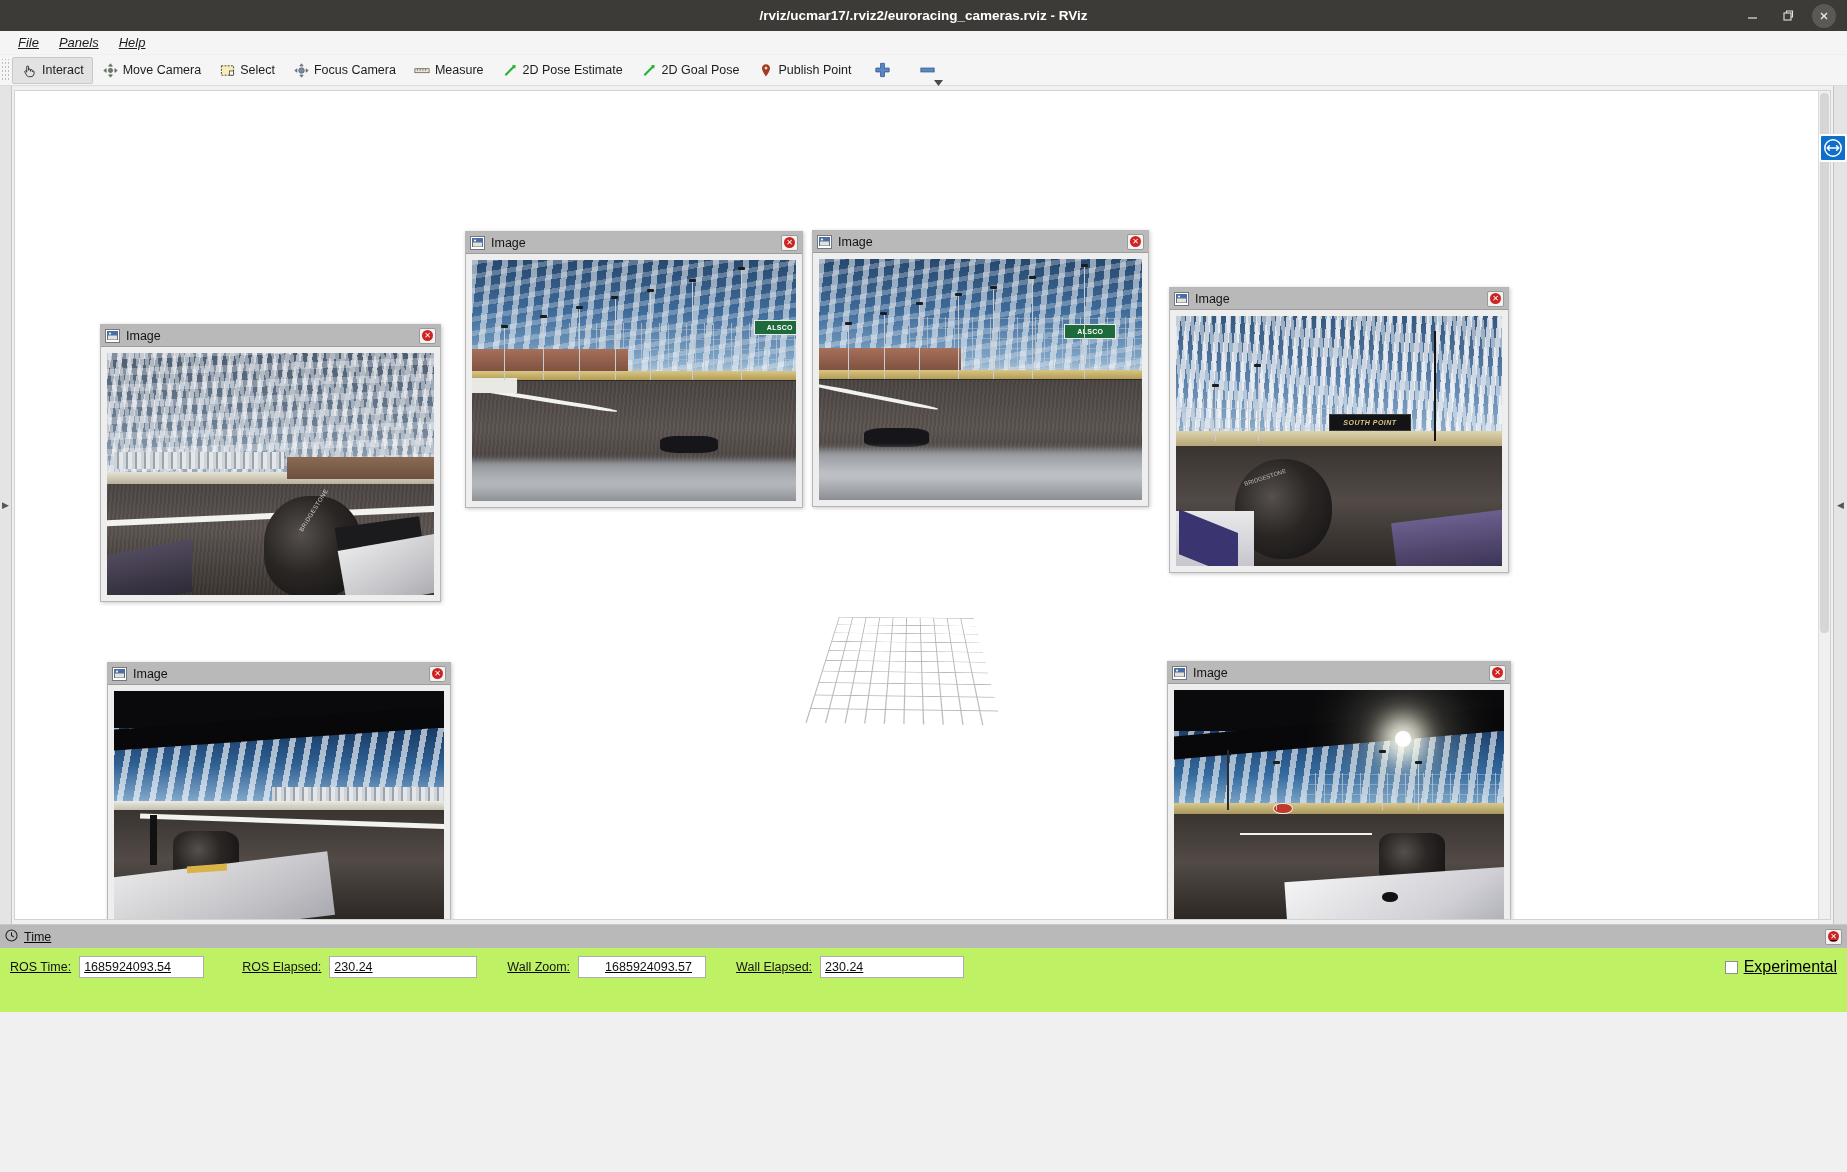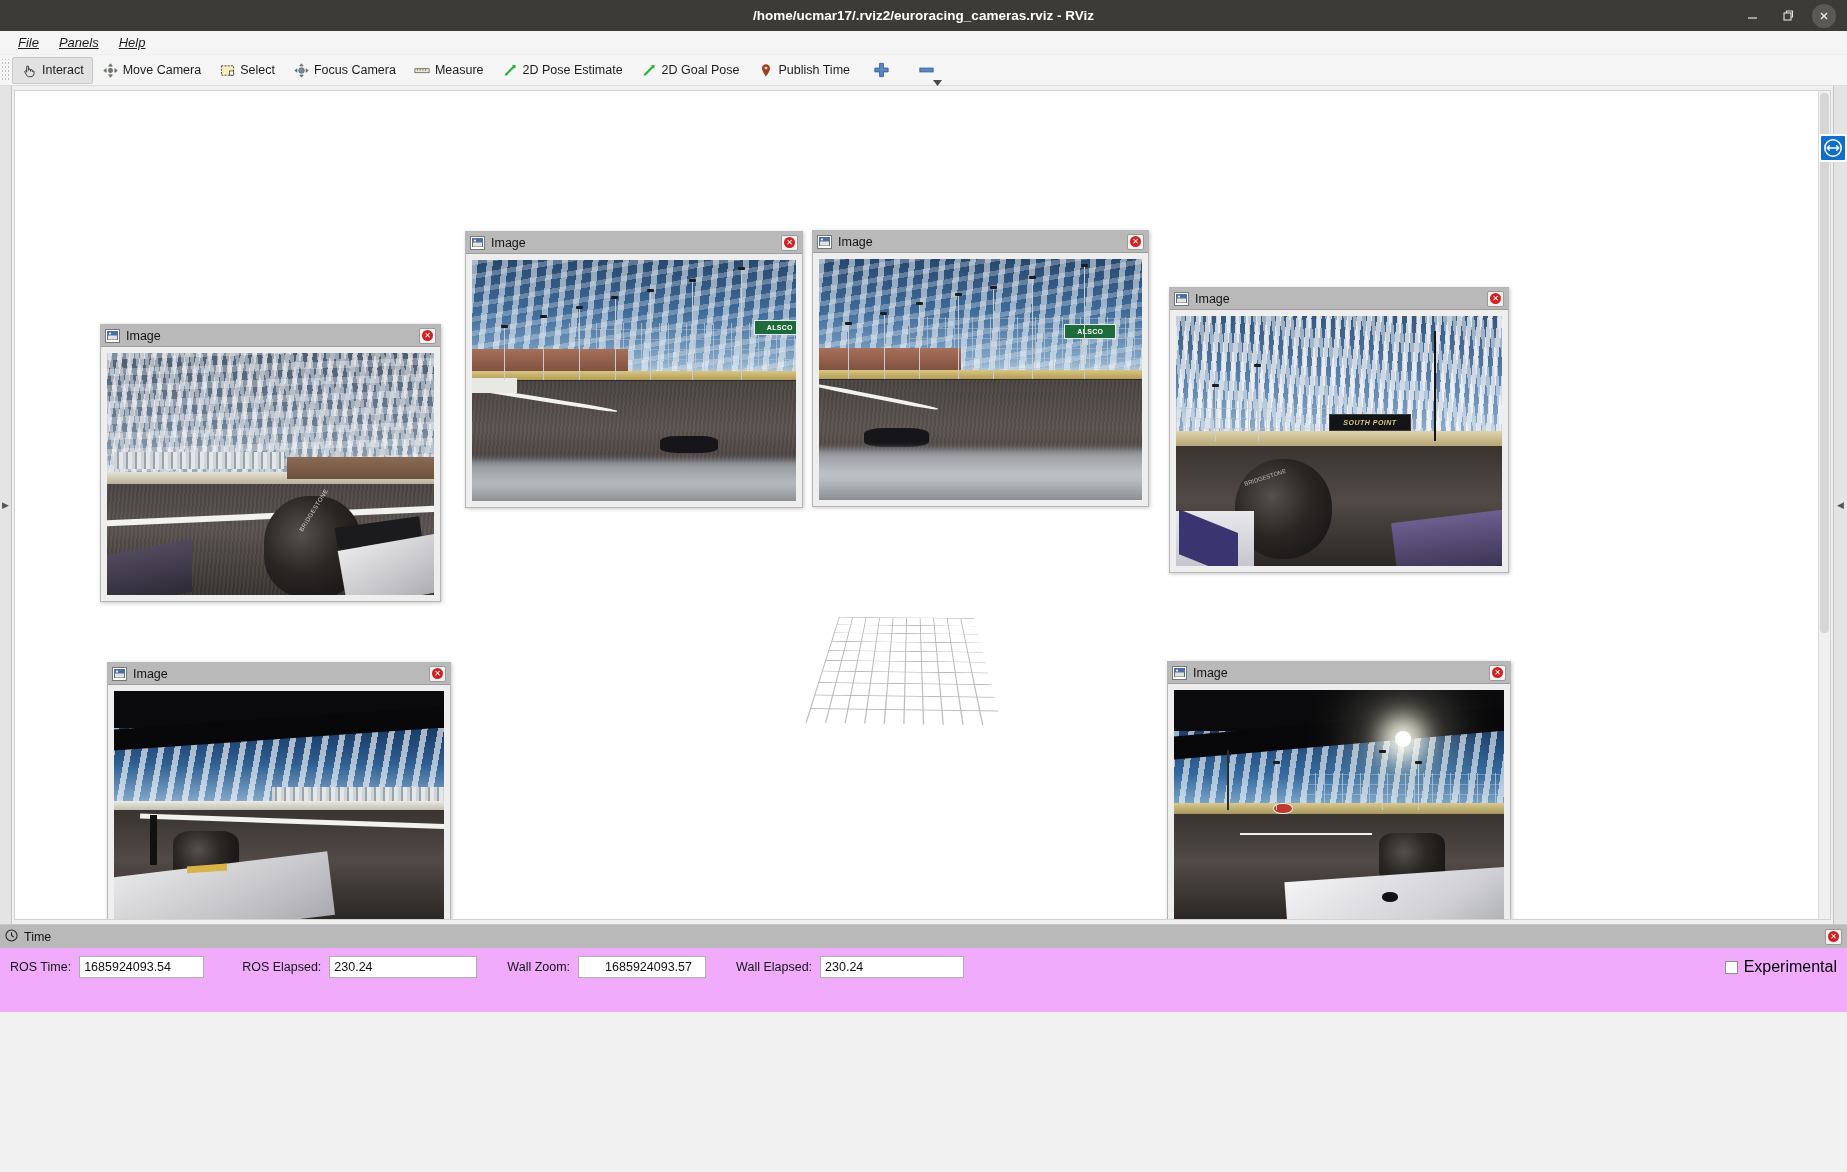--- a/index.html
+++ b/index.html
@@ -132,21 +132,21 @@
   
   .grid-holder { position: absolute; left: 810px; top: 490px; width: 180px; height: 150px; }
   .grid-3d { width: 160px; height: 160px; transform: perspective(330px) rotateX(50deg) rotateZ(1deg);
     transform-origin: 50% 50%;
     background-image:
       linear-gradient(to right, #b4b4b4 1px, transparent 1px),
       linear-gradient(to bottom, #b4b4b4 1px, transparent 1px);
     background-size: 16px 16px; opacity: .95; }
 
   
-  .time-panel { height: 100%; background: #f0abfc; border-top: 1px solid #c8c8c8; }
+  .time-panel { height: 100%; background: #bef264; border-top: 1px solid #c8c8c8; text-decoration: underline; }
   .time-head { height: 23px; background: #b9b9b9; display: flex; align-items: center;
     padding: 0 5px; gap: 6px; }
   .time-head .label { font-size: 12.5px; color: #141414; flex: 1; }
   .time-row { display: flex; align-items: center; padding: 8px 10px 4px 10px; gap: 8px; }
   .time-row label { font-size: 12.5px; color: #141414; white-space: nowrap; }
   .time-row input { font-family: "Liberation Sans", sans-serif; font-size: 12.5px;
     height: 22px; border: 1px solid #aeaeae; background: #fff; padding: 1px 4px; color: #111; }
   .exp-wrap { margin-left: auto; display: flex; align-items: center; gap: 6px; }
   .chk { width: 13px; height: 13px; border: 1px solid #8f8f8f; background: #fff; }
   .status-row { display: flex; align-items: center; padding: 2px 10px 0 10px; gap: 9px; }
@@ -157,21 +157,21 @@
   .fps { margin-left: auto; font-size: 12.5px; color: #1c1c1c; padding-right: 14px; }
   .panel-close { width: 17px; height: 16px; border: 1px solid #9a9a9a; background: #f2f2f2;
     border-radius: 2px; display: flex; align-items: center; justify-content: center; }
   .panel-close .dot { width: 11px; height: 11px; border-radius: 50%; background: #cf2222;
     display: flex; align-items: center; justify-content: center; color: #fff; font-size: 8px; line-height: 1; }
 </style>
 </head>
 <body>
 
 <div class="titlebar">
-  <span>/home/ucmar17/.rviz2/euroracing_cameras.rviz - RViz</span>
+  <span>/rviz/ucmar17/.rviz2/euroracing_cameras.rviz - RViz</span>
   <div class="win-controls">
     <div class="win-btn">
       <svg width="13" height="13" viewBox="0 0 13 13">
           <line x1="2" y1="9" x2="11" y2="9" stroke="#e2e2e2" stroke-width="1.2"></line>
         </svg>
     </div>
     <div class="win-btn">
       <svg width="13" height="13" viewBox="0 0 13 13">
         <rect x="2" y="4" width="7" height="7" fill="none" stroke="#e2e2e2" stroke-width="1.1"></rect>
         <polyline points="4.5,4 4.5,2 10.5,2 10.5,8 9,8" fill="none" stroke="#e2e2e2" stroke-width="1.1"></polyline>
@@ -281,21 +281,21 @@
     <span>2D Goal Pose</span>
   </div>
 
   <div class="tb-btn">
     <span class="tb-ico">
       <svg width="14" height="15" viewBox="0 0 14 16">
         <path d="M7 1.2c-2.4 0-4.3 1.9-4.3 4.3 0 3.1 4.3 8.8 4.3 8.8s4.3-5.7 4.3-8.8c0-2.4-1.9-4.3-4.3-4.3z" fill="#a33d22"></path>
         <circle cx="7" cy="5.4" r="1.5" fill="#f2ded6"></circle>
       </svg>
     </span>
-    <span>Publish Time</span>
+    <span>Publish Point</span>
   </div>
 
   <div class="tb-tail">
     <span class="tb-ico">
       <svg width="18" height="18" viewBox="0 0 18 18">
         <path d="M7 2h4v5h5v4h-5v5H7v-5H2V7h5z" fill="#5b87c4" stroke="#3c6098" stroke-width="1"></path>
       </svg>
     </span>
     <span class="tb-ico" style="position:relative;">
       <svg width="18" height="10" viewBox="0 0 18 10">

